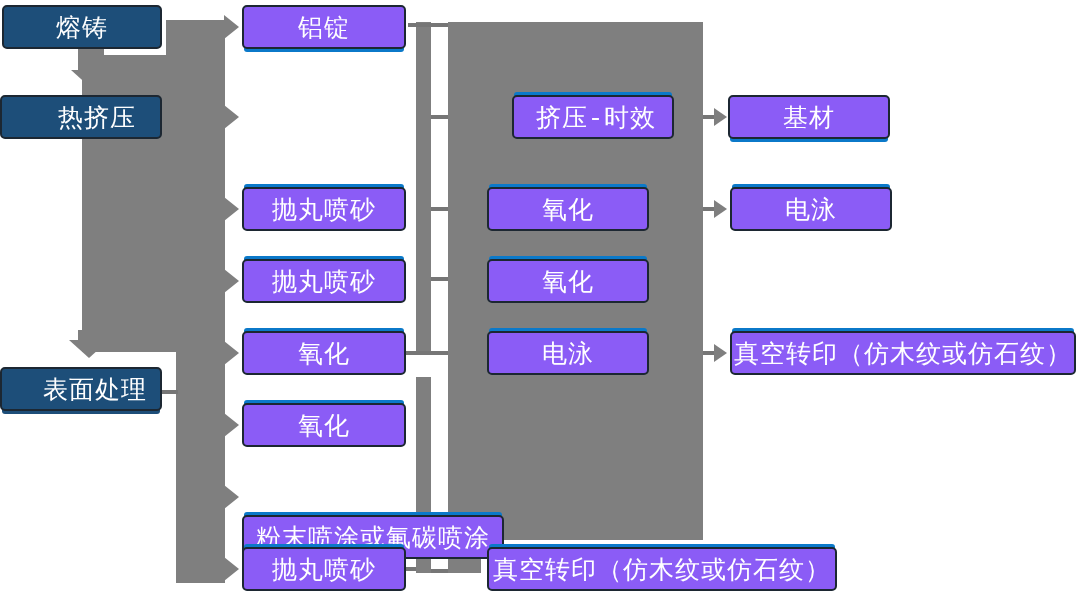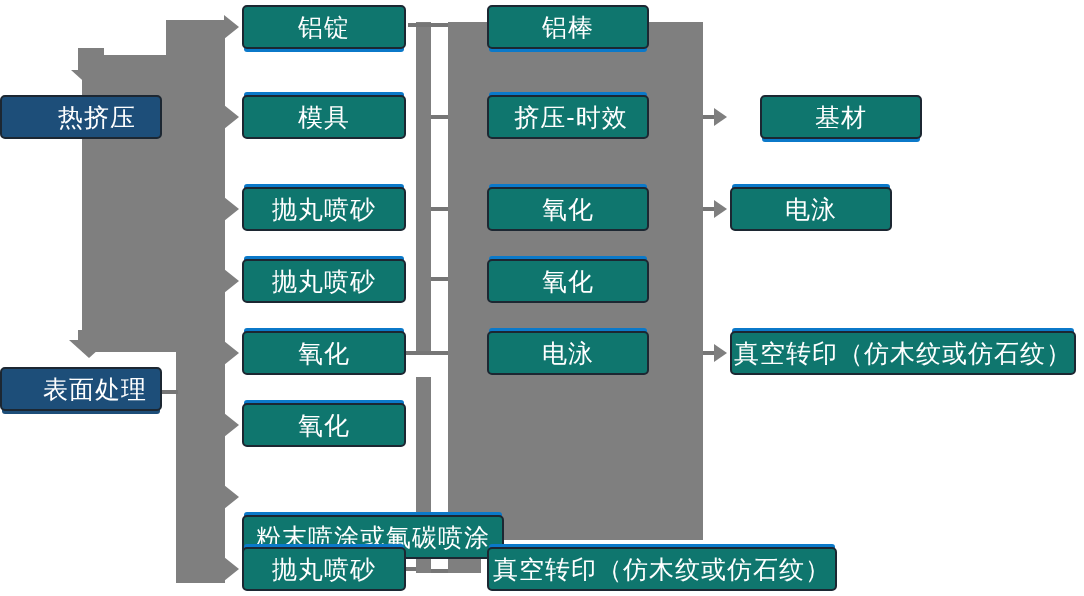--- a/index.html
+++ b/index.html
@@ -9,21 +9,21 @@
   }
   
   .box{
     position:absolute;height:44px;box-sizing:border-box;
     border:2px solid #1c2732;border-radius:5px;
     display:flex;align-items:center;justify-content:center;
     color:#ffffff;font-size:25px;font-weight:400;letter-spacing:1px;
     white-space:nowrap;z-index:2;
   }
   .dark{background:#1d4e79;}
-  .blue{background:#0f766e;}
+  .blue{background:#8b5cf6;font-family:Liberation Mono, monospace;}
   .sh-up{box-shadow:0 -5px 0 -2px #0b79c9;}
   .sh-down{box-shadow:0 5px 0 -2px #0b79c9;}
   .sh-down-navy{box-shadow:0 5px 0 -2px #1d4e79;}
   
   .g{position:absolute;background:#7f7f7f;z-index:1;}
   .gl{position:absolute;background:#767676;height:4px;z-index:1;}
   .tri-r{position:absolute;width:0;height:0;z-index:1;
     border-top:12px solid transparent;border-bottom:12px solid transparent;
     border-left:15px solid #7f7f7f;}
   .tri-r-sm{position:absolute;width:0;height:0;z-index:1;
@@ -72,36 +72,35 @@
   <div class="gl" style="left:406px;top:567px;width:10px;"></div>
   <div class="gl" style="left:431px;top:569px;width:17px;"></div>
 
   <div class="gl" style="left:703px;top:115px;width:12px;"></div>
   <div class="tri-r-sm" style="left:714px;top:108px;"></div>
   <div class="gl" style="left:703px;top:207px;width:12px;"></div>
   <div class="tri-r-sm" style="left:714px;top:200px;"></div>
   <div class="gl" style="left:703px;top:351px;width:12px;"></div>
   <div class="tri-r-sm" style="left:714px;top:344px;"></div>
 
+  <div class="box dark" style="left:2px;top:5px;width:160px;">熔铸</div>
   <div class="box dark" style="left:0px;top:95px;width:162px;padding-left:32px;">热挤压</div>
   <div class="box dark sh-down-navy" style="left:0px;top:367px;width:162px;padding-left:28px;">表面处理</div>
 
   <div class="box blue sh-down" style="left:242px;top:5px;width:164px;">铝锭</div>
-  <div class="box blue sh-up" style="left:242px;top:95px;width:164px;">模具</div>
   <div class="box blue sh-up" style="left:242px;top:187px;width:164px;">抛丸喷砂</div>
   <div class="box blue sh-up" style="left:242px;top:259px;width:164px;">抛丸喷砂</div>
   <div class="box blue sh-up" style="left:242px;top:331px;width:164px;">氧化</div>
   <div class="box blue sh-up" style="left:242px;top:403px;width:164px;">氧化</div>
   <div class="box blue sh-up" style="left:242px;top:475px;width:262px;margin-top:40px;">粉末喷涂或氟碳喷涂</div>
   <div class="box blue sh-up" style="left:242px;top:547px;width:164px;">抛丸喷砂</div>
 
-  <div class="box blue sh-down" style="left:487px;top:5px;width:162px;">铝棒</div>
-  <div class="box blue sh-up" style="left:487px;top:95px;width:162px;padding-left:6px;">挤压-时效</div>
+  <div class="box blue sh-up" style="left:512px;top:95px;width:162px;padding-left:6px;">挤压-时效</div>
   <div class="box blue sh-up" style="left:487px;top:187px;width:162px;">氧化</div>
   <div class="box blue sh-up" style="left:487px;top:259px;width:162px;">氧化</div>
   <div class="box blue sh-up" style="left:487px;top:331px;width:162px;">电泳</div>
   <div class="box blue sh-up" style="left:487px;top:547px;width:350px;">真空转印（仿木纹或仿石纹）</div>
 
-  <div class="box blue sh-down" style="left:760px;top:95px;width:162px;">基材</div>
+  <div class="box blue sh-down" style="left:728px;top:95px;width:162px;">基材</div>
   <div class="box blue sh-up" style="left:730px;top:187px;width:162px;">电泳</div>
   <div class="box blue sh-up" style="left:730px;top:331px;width:346px;">真空转印（仿木纹或仿石纹）</div>
 
 </div>
 
 </body></html>

